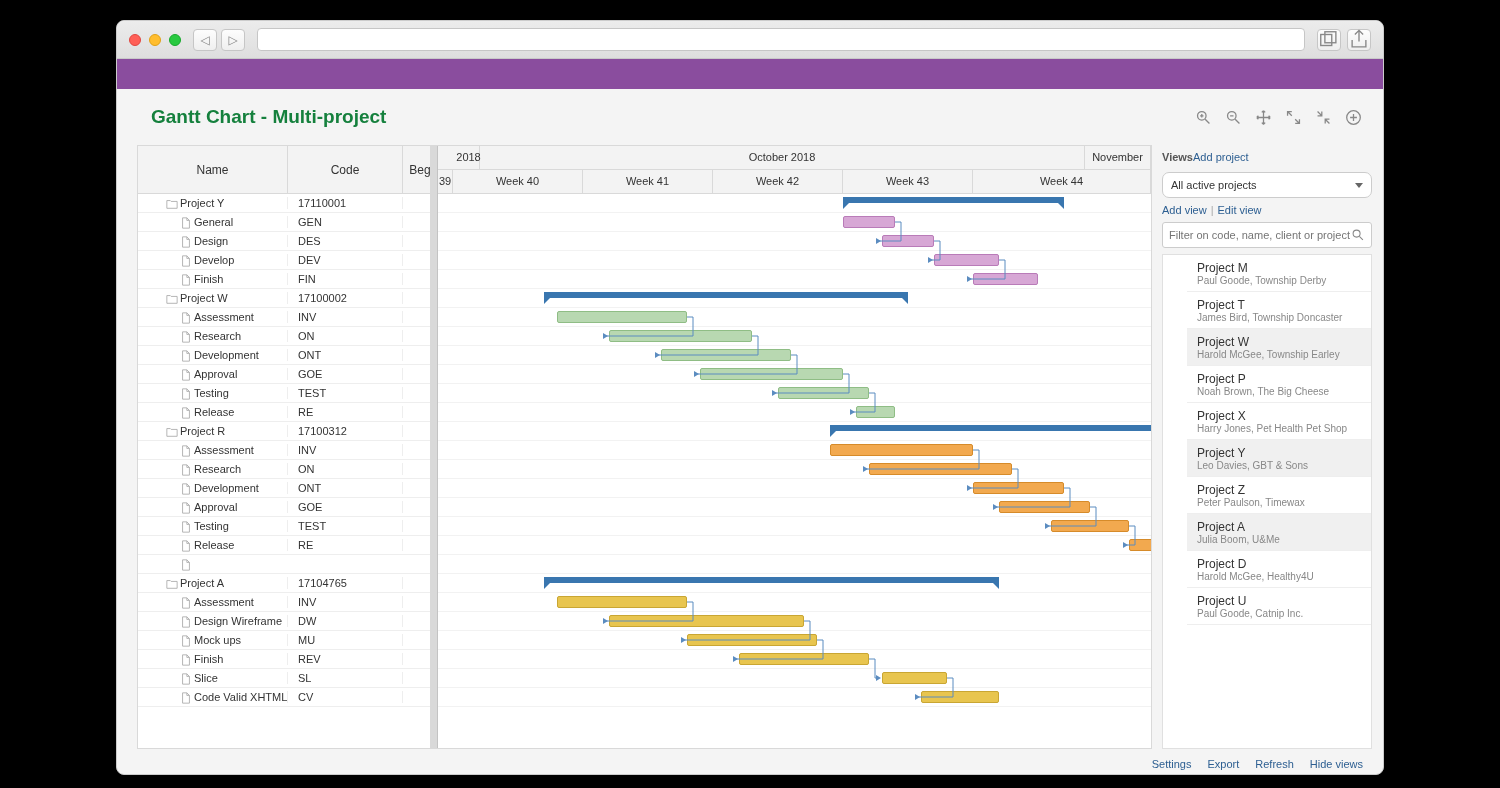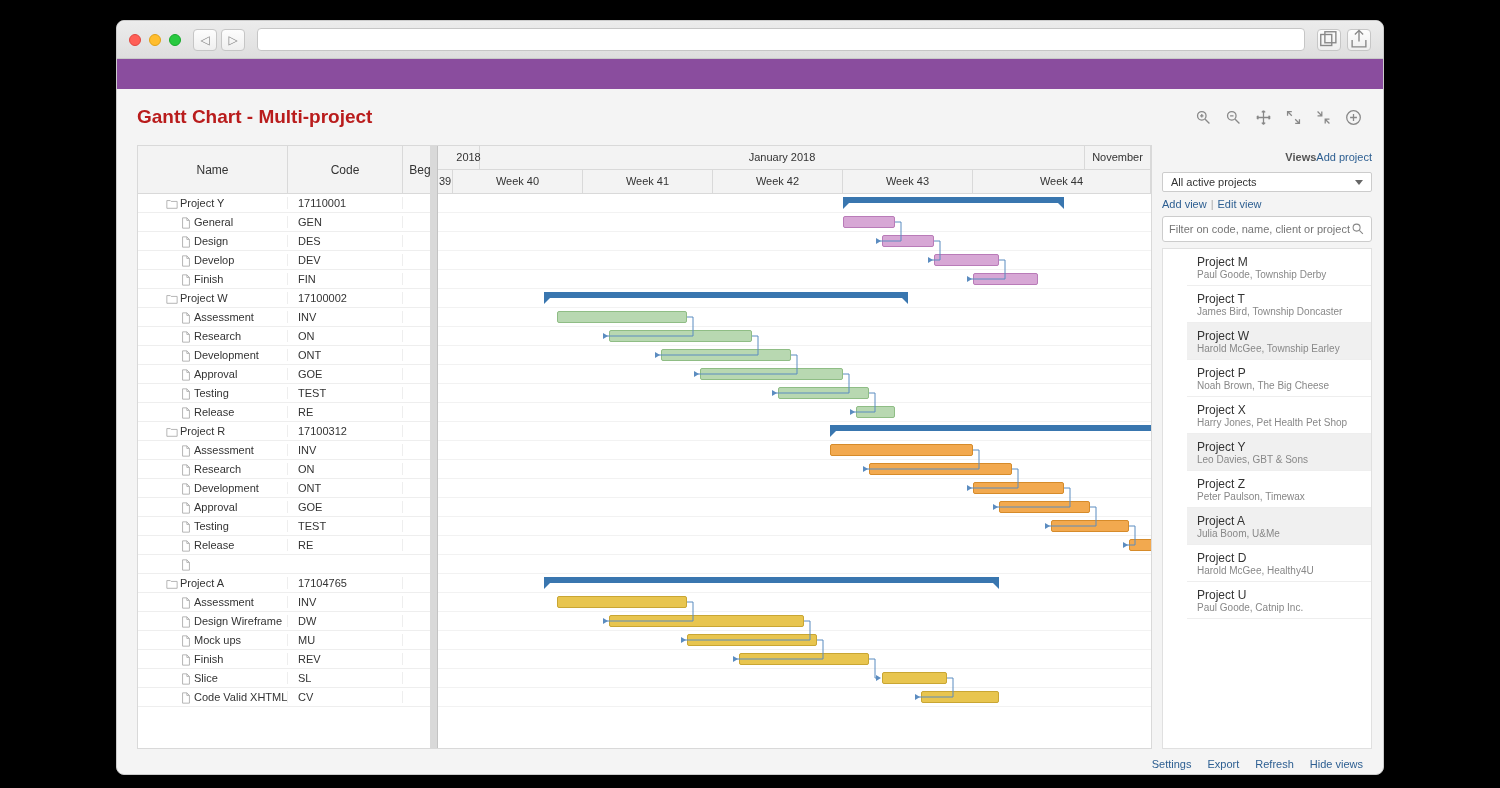--- a/index.html
+++ b/index.html
@@ -11,21 +11,21 @@
   .dot { width:12px; height:12px; border-radius:50%; }
   .dot.red{background:#ff5f57;border:1px solid #e14640;} .dot.yel{background:#ffbd2e;border:1px solid #e1a116;} .dot.grn{background:#28c940;border:1px solid #17a92c;}
   .navbtns { display:flex; gap:4px; }
   .navbtn,.tbbtn { width:24px; height:22px; border:1px solid #c6c6c6; border-radius:4px; background:linear-gradient(#fdfdfd,#efefef); display:flex; align-items:center; justify-content:center; color:#888; font-size:12px; }
   .url { flex:1; height:23px; border:1px solid #c6c6c6; border-radius:4px; background:#fff; }
   .tbgrp { display:flex; gap:6px; }
   
   .brand { height:30px; background:#8a4d9e; }
   
   .pagehead { height:56px; display:flex; align-items:center; justify-content:space-between; padding:0 20px; }
-  .pagetitle { font-size:19px; font-weight:600; color:#b91c1c; }
+  .pagetitle { font-size:19px; font-weight:600; color:#15803d;margin-left:14px; }
   .tools { display:flex; gap:10px; color:#888; }
   .ticon { width:20px; height:20px; display:flex; align-items:center; justify-content:center; cursor:pointer; }
   .ticon svg{width:17px;height:17px;stroke:#888;fill:none;stroke-width:1.5;}
   
   .main { display:flex; height:604px; padding:0 5px 0 20px; }
   .gantt { flex:1; border:1px solid #d9d9d9; background:#fff; display:flex; overflow:hidden; }
   .left { width:300px; border-right:1px solid #d9d9d9; display:flex; flex-direction:column; }
   .lhead { height:48px; display:flex; border-bottom:1px solid #d9d9d9; background:#f3f3f3;}
   .lhead .c1{width:150px;display:flex;align-items:center;justify-content:center;border-right:1px solid #d9d9d9;} .lhead .c2{width:115px;display:flex;align-items:center;justify-content:center;border-right:1px solid #d9d9d9;} .lhead .c3{flex:1;display:flex;align-items:center;justify-content:center;}
   .rows { flex:1; overflow:hidden; }
@@ -51,24 +51,24 @@
   .bar{position:absolute;top:3px;height:12px;border-radius:2px;}
   .bar.pbar{height:6px;top:3px;border-radius:0;}
   .pbar::before,.pbar::after{content:'';position:absolute;top:0;width:0;height:0;border-top:6px solid;}
   .pbar::before{left:0;border-right:6px solid transparent;border-top-color:inherit;top:6px;border-top-color:#3976af;}
   .pbar::after{right:0;border-left:6px solid transparent;top:6px;border-top-color:#3976af;}
   .blue{background:#3976af;} .pink{background:#d7a7d5;border:1px solid #b97bb8;} .green{background:#b8d8b1;border:1px solid #8fbd85;} .orange{background:#f2a94f;border:1px solid #d68b2a;} .gold{background:#e8c54f;border:1px solid #c9a633;}
   .link{position:absolute;stroke:#5b8cc0;stroke-width:1;fill:none;}
   .arrow{position:absolute;width:0;height:0;border-top:3px solid transparent;border-bottom:3px solid transparent;border-left:5px solid #5b8cc0;}
   
   .side { width:226px; padding:0 6px 0 10px; display:flex; flex-direction:column; }
-  .side-top{height:24px;display:flex;align-items:center;justify-content:flex-end;font-size:11px;}
+  .side-top{height:24px;display:flex;align-items:center;justify-content:flex-start;font-size:11px;}
   .side-top .lbl{font-weight:600;color:#555;}
   .lnk{color:#2c5e91;cursor:pointer;}
-  .sel{height:20px;border:1px solid #ccc;background:#fff;display:flex;align-items:center;padding:0 8px;font-size:11px;justify-content:space-between;margin-top:3px;border-radius:2px;cursor:pointer;}
+  .sel{height:26px;border:1px solid #ccc;background:#fff;display:flex;align-items:center;padding:0 8px;font-size:11px;justify-content:space-between;margin-top:3px;border-radius:7px;cursor:pointer;}
   .sel .tri{width:0;height:0;border-left:4px solid transparent;border-right:4px solid transparent;border-top:5px solid #666;}
   .sublinks{font-size:11px;color:#2c5e91;margin:6px 0; display:flex; gap:4px;}
   .search{height:26px;border:1px solid #ccc;border-radius:3px;background:#fff;display:flex;align-items:center;padding:0 6px;margin-bottom:6px;}
   .search input{flex:1;border:none;outline:none;font-size:11px;}
   .plist{flex:1;border:1px solid #e0e0e0;background:#fff;overflow:auto;padding-left:24px;}
   .pitem{padding:6px 10px 5px;border-bottom:1px solid #eee;cursor:pointer;}
   .pitem.sel-p{background:#f0f0f0;}
   .pitem .pn{font-size:12px;color:#333;} .pitem .pc{font-size:10px;color:#888;}
   
   .footer{height:30px;display:flex;align-items:center;justify-content:flex-end;gap:16px;padding:0 20px;font-size:11px;}
@@ -418,21 +418,21 @@
               </div>
               <div class="cd">CV</div>
             </div>
           </div>
       </div>
       <div class="right">
         <div class="divider"></div>
         <div class="rhead">
           <div class="months">
             <div class="m1">2018</div>
-            <div class="m2">January 2018</div>
+            <div class="m2">October 2018</div>
             <div class="m3">November</div>
           </div>
           <div class="weeks">
             <div class="w0">39</div>
             <div class="w">Week 40</div>
             <div class="w">Week 41</div>
             <div class="w">Week 42</div>
             <div class="w">Week 43</div>
             <div class="wlast">Week 44</div>
           </div>

